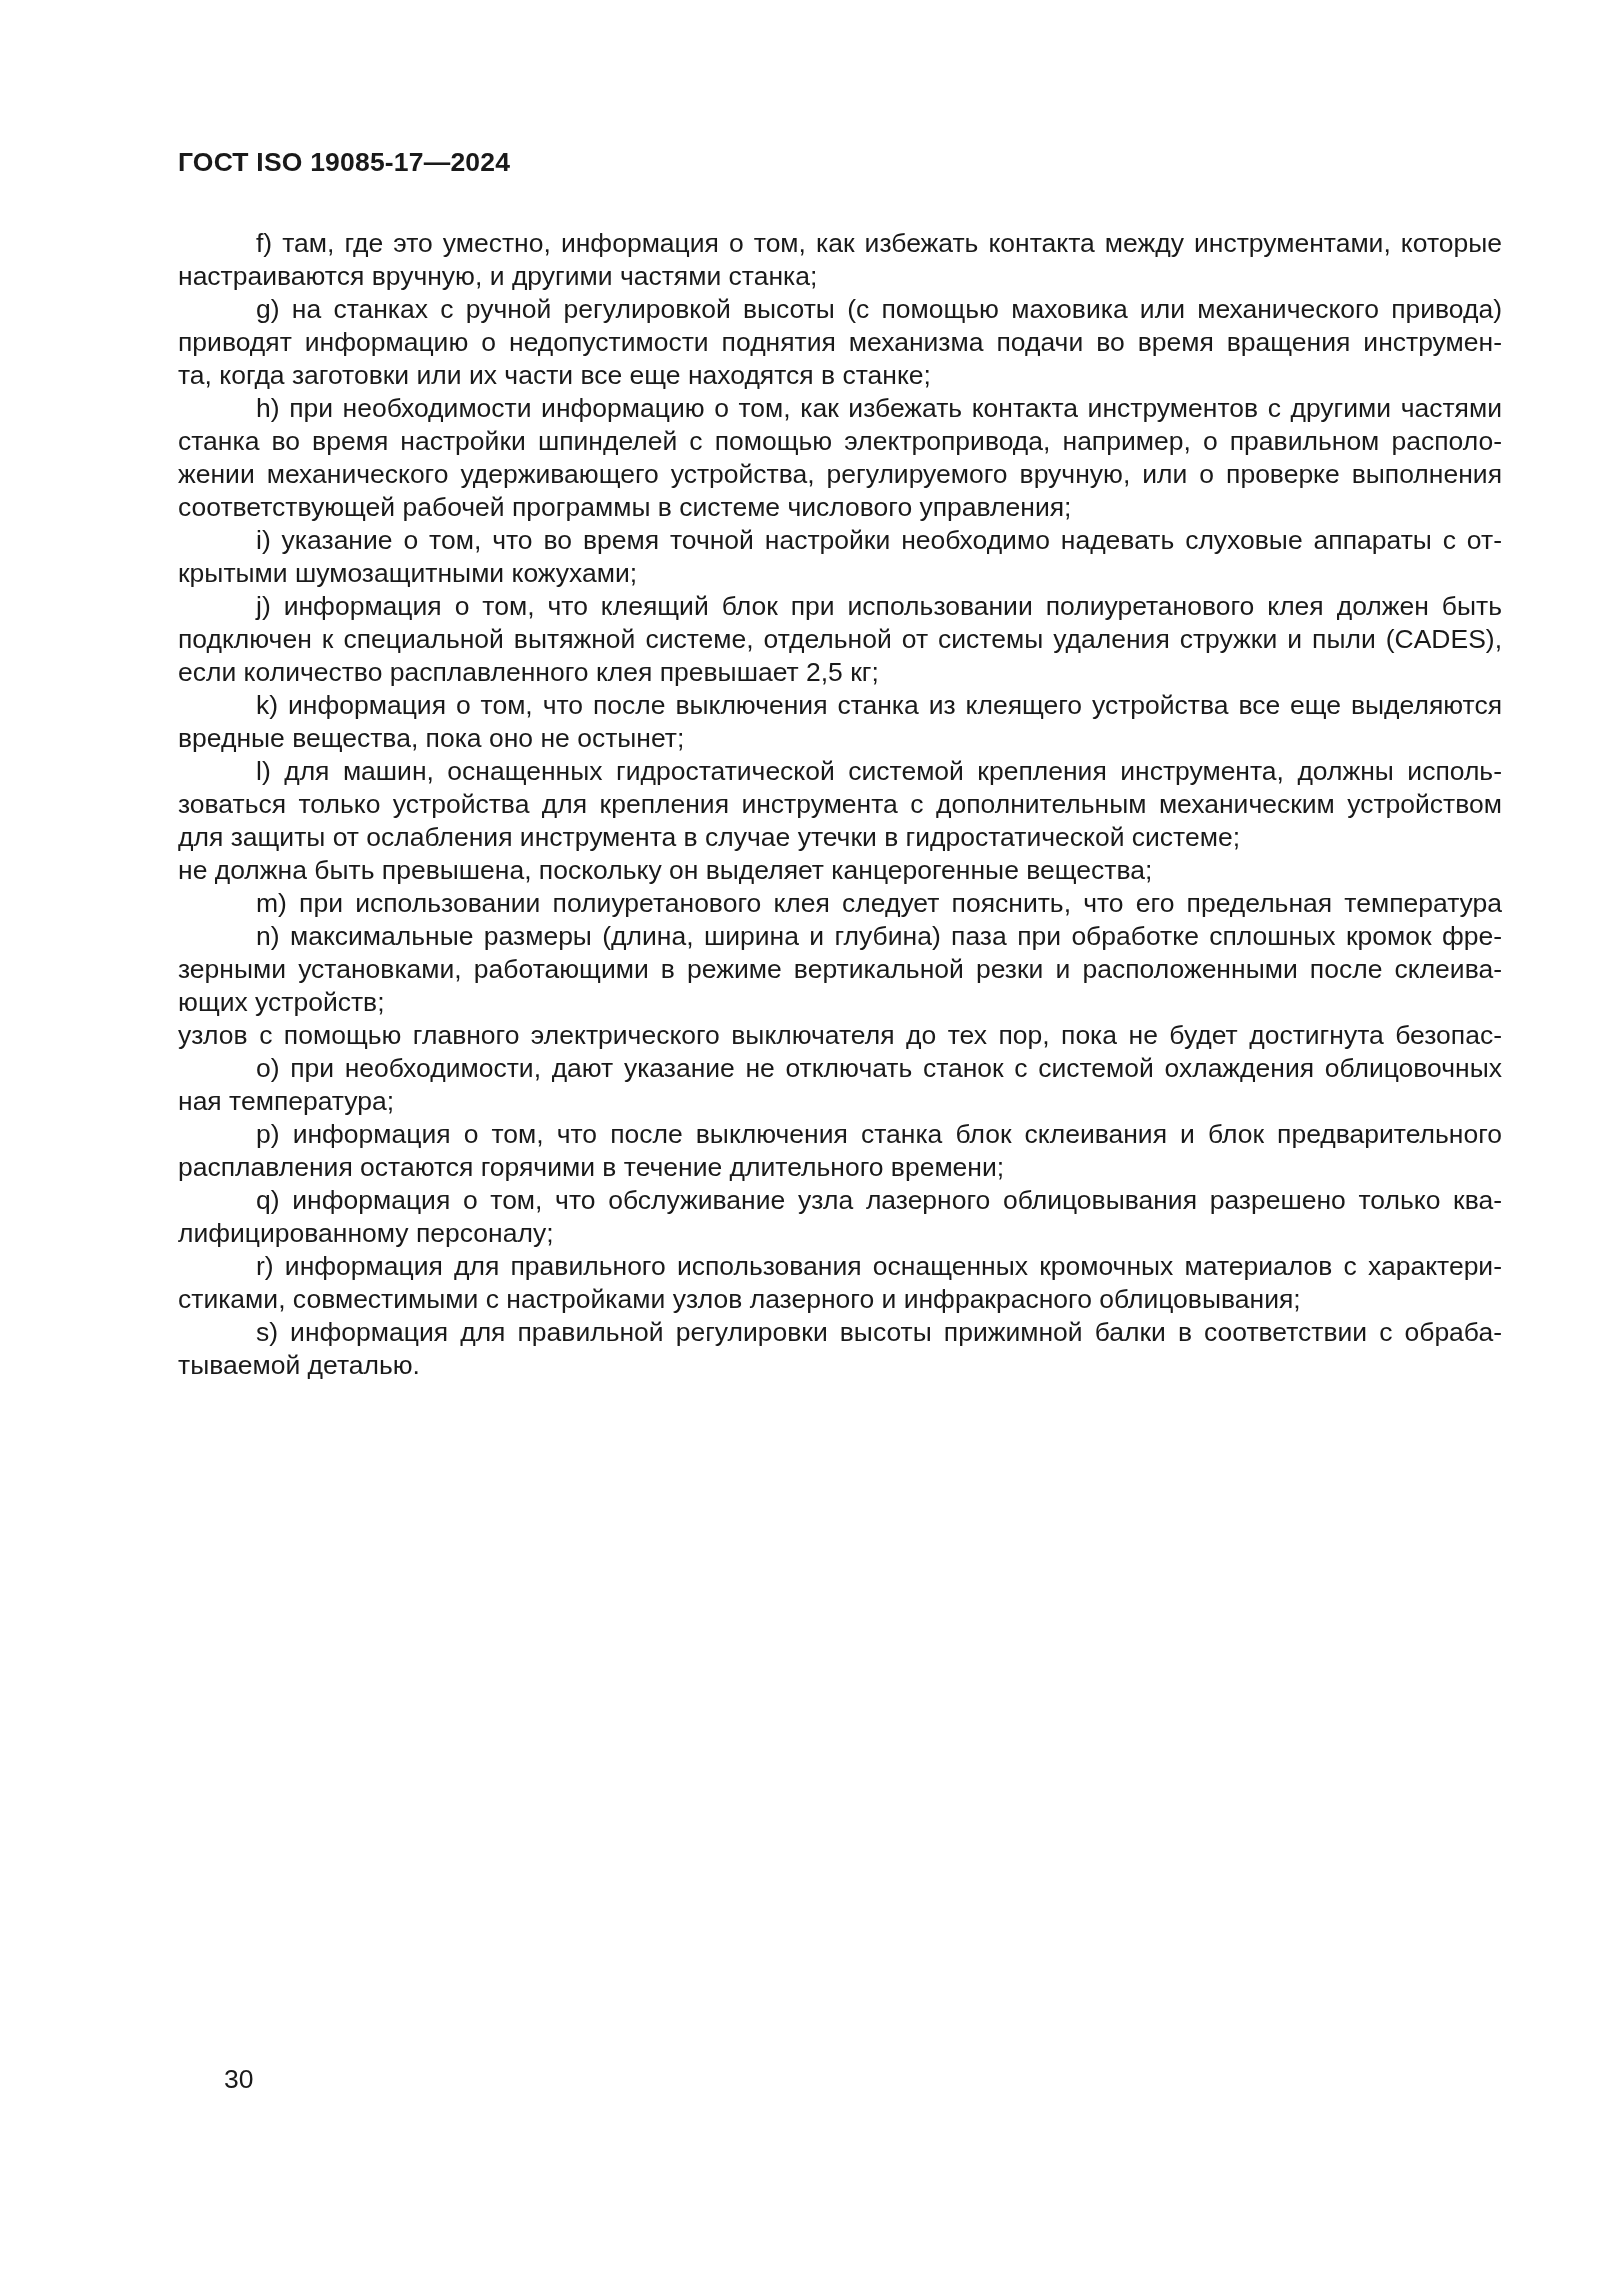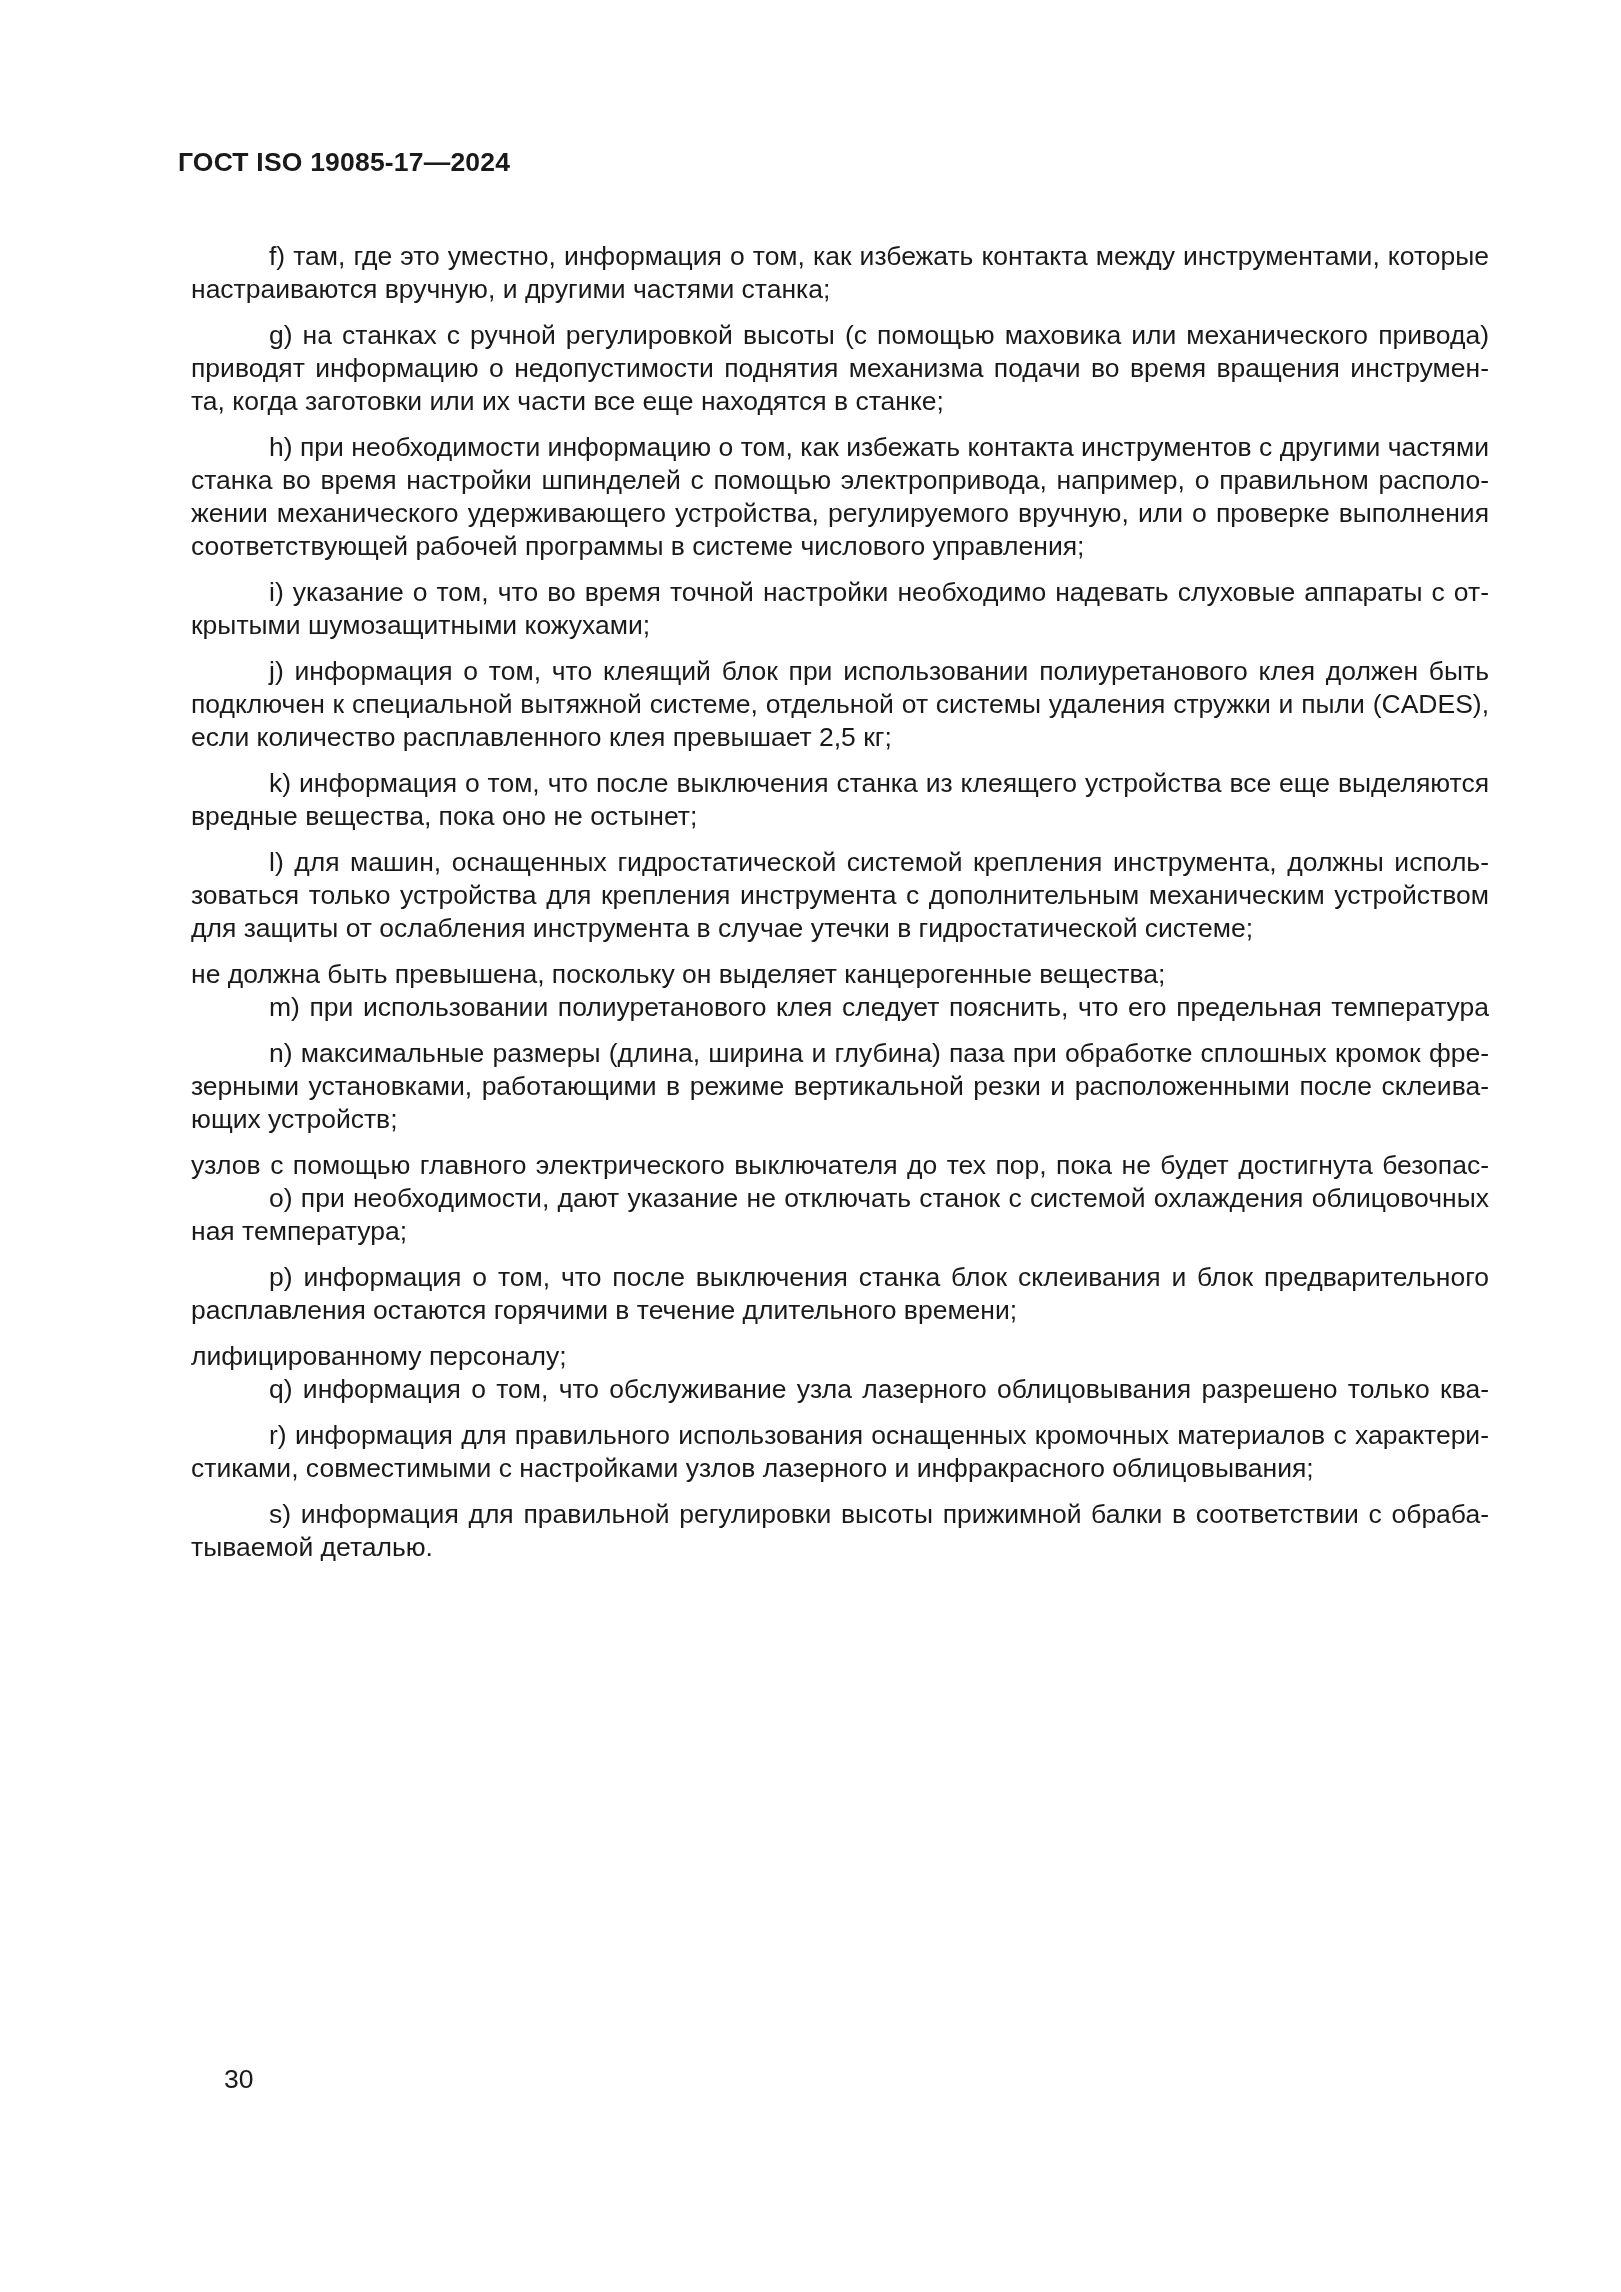--- a/index.html
+++ b/index.html
@@ -22,21 +22,21 @@
     white-space: nowrap;
   }
   .doc-content {
     position: absolute;
     left: 178px;
     top: 227px;
     width: 1324px;
     font-size: 26.5px;
     line-height: 33px;
   }
-  .para { margin: 13px; }
+  .para { margin: 0; }
   .line {
     text-align: justify;
     text-align-last: justify;
   }
   .line.first { text-indent: 78px; }
   .line.last  { text-align-last: left; }
   .page-number {
     position: absolute;
     left: 192px;
     top: 2064px;
@@ -95,22 +95,22 @@
     <div class="para">
       <div class="line">узлов с помощью главного электрического выключателя до тех пор, пока не будет достигнута безопас-</div>
       <div class="line first">o)  при необходимости, дают указание не отключать станок с системой охлаждения облицовочных</div>
       <div class="line last">ная температура;</div>
     </div>
     <div class="para">
       <div class="line first">p)  информация о том, что после выключения станка блок склеивания и блок предварительного</div>
       <div class="line last">расплавления остаются горячими в течение длительного времени;</div>
     </div>
     <div class="para">
+      <div class="line first">q)  информация о том, что обслуживание узла лазерного облицовывания разрешено только ква-</div>
       <div class="line last">лифицированному персоналу;</div>
-      <div class="line first">q)  информация о том, что обслуживание узла лазерного облицовывания разрешено только ква-</div>
     </div>
     <div class="para">
       <div class="line first">r)  информация для правильного использования оснащенных кромочных материалов с характери-</div>
       <div class="line last">стиками, совместимыми с настройками узлов лазерного и инфракрасного облицовывания;</div>
     </div>
     <div class="para">
       <div class="line first">s)  информация для правильной регулировки высоты прижимной балки в соответствии с обраба-</div>
       <div class="line last">тываемой деталью.</div>
     </div>
   </div>

